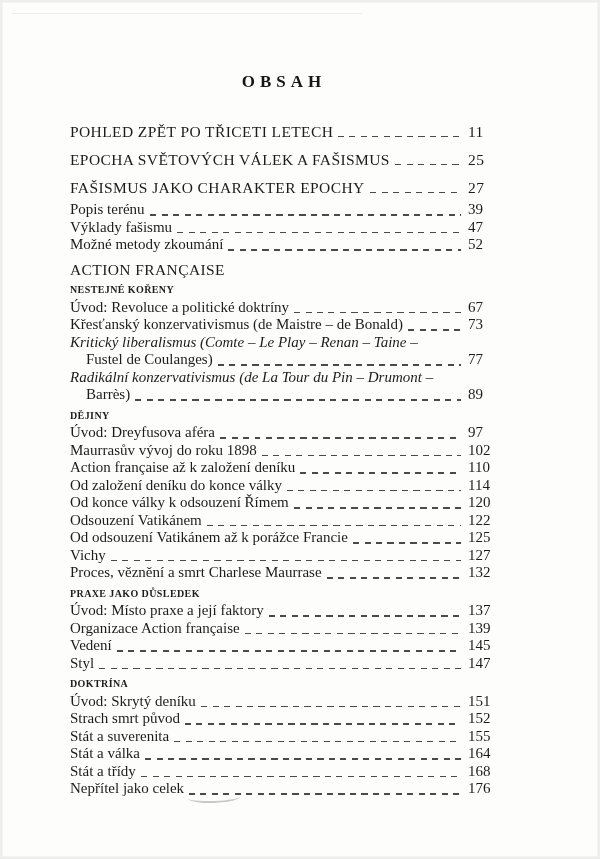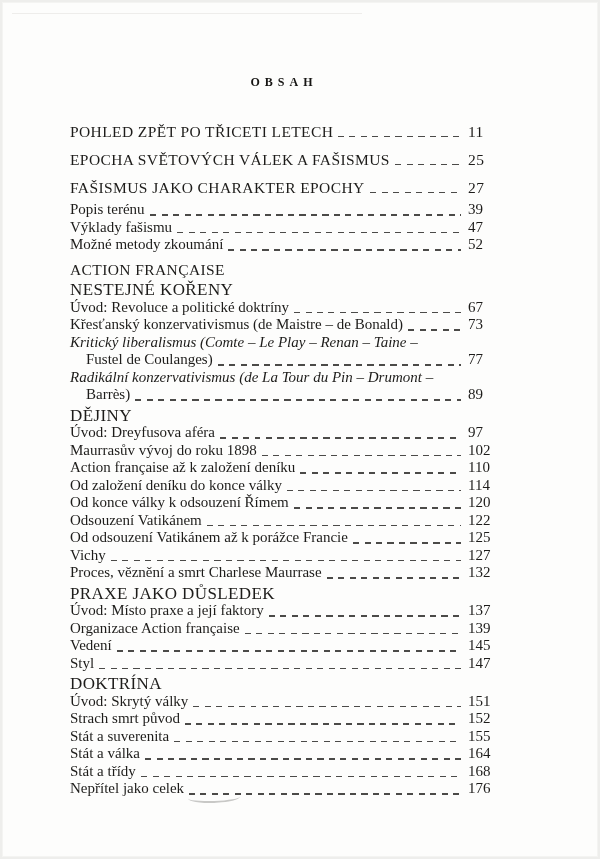--- a/index.html
+++ b/index.html
@@ -30,21 +30,21 @@
     transform: rotate(-2deg);
   }
   .content {
     position: absolute;
     left: 68px; right: 100px; top: 0;
   }
   .title {
     margin: 0;
     padding-top: 72px;
     text-align: center;
-    font-size: 12px;
+    font-size: 17px;
     line-height: 16px;
     font-weight: bold;
     letter-spacing: 5px;
     color: #171614;
   }
   .toc { margin-top: 34px; }
 
   .toc-row { display: flex; }
   .toc-row .label { white-space: nowrap; }
   .leader { flex: 1; position: relative; min-width: 14px; }
@@ -68,22 +68,22 @@
   .block-plain .toc-row, .block-group .toc-row, .toc-line {
     font-size: 15px; line-height: 17.5px;
   }
 
   .section-heading {
     font-size: 15.5px; line-height: 17.5px;
     letter-spacing: 0.4px; font-weight: 500;
     margin-top: 7px;
   }
   .group-heading {
-    font-size: 17px; line-height: 17.5px;
-    letter-spacing: 0.4px; font-weight: 400;
+    font-size: 10px; line-height: 17.5px;
+    letter-spacing: 0.4px; font-weight: 700;
     margin-top: 3px;
   }
   .toc-line { white-space: nowrap; font-style: italic; }
   .wrap-cont { padding-left: 16px; }
 </style>
 </head>
 <body>
 
 <div class="page">
   <div class="scan-line-top"></div>
@@ -217,21 +217,21 @@
           </div>
           <div class="toc-row">
             <span class="label">Styl</span>
             <span class="leader"></span>
             <span class="pnum">147</span>
           </div>
         </div>
         <div class="block-group">
           <div class="group-heading">DOKTRÍNA</div>
           <div class="toc-row">
-            <span class="label">Úvod: Skrytý války</span>
+            <span class="label">Úvod: Skrytý deníku</span>
             <span class="leader"></span>
             <span class="pnum">151</span>
           </div>
           <div class="toc-row">
             <span class="label">Strach smrt původ</span>
             <span class="leader"></span>
             <span class="pnum">152</span>
           </div>
           <div class="toc-row">
             <span class="label">Stát a suverenita</span>

